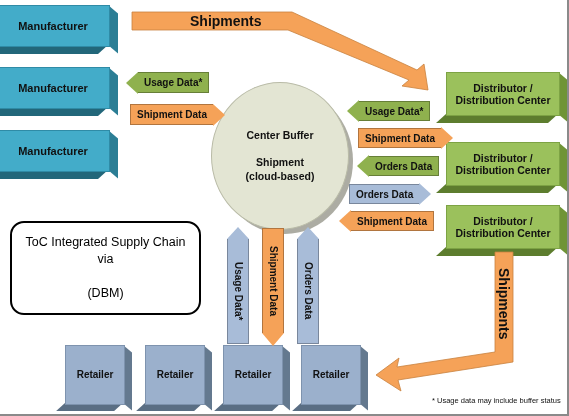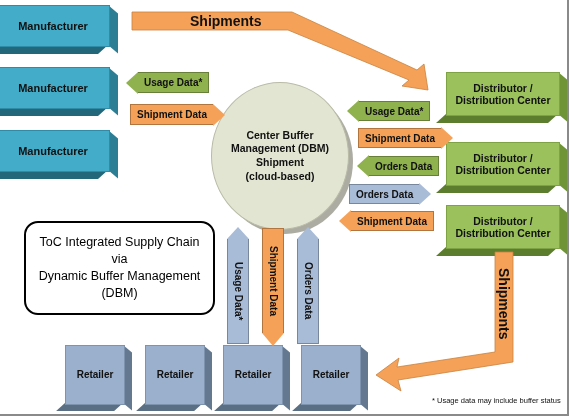--- a/index.html
+++ b/index.html
@@ -186,21 +186,21 @@
   <div class="box3d ret" style="left:301px;top:345px;width:58px;height:58px;">
     <div class="side" style="left:58px;top:0;width:9px;height:58px;transform:skewY(40deg);transform-origin:left top;"></div>
     <div class="bottom" style="left:0;top:58px;width:58px;height:8px;transform:skewX(-48deg);transform-origin:left top;"></div>
     <div class="face">Retailer</div>
   </div>
 
   <div id="hub-shadow" style="left:217px;top:88px;width:136px;height:146px;"></div>
   <div id="hub" style="left:211px;top:82px;width:136px;height:146px;">
     <span>
       <span>Center Buffer</span><br>
-      <span>Management (DBM)</span><br>
+      <br>
       <span>Shipment</span><br>
       <span>(cloud-based)</span>
     </span>
   </div>
 
   <div class="bentwrap" style="left:132px;top:8px;">
     <svg width="300" height="85" viewBox="0 0 300 85">
       <polygon points="0,4 160,4 285,62 292,56 296,82 270,78 277,72 156,22 0,22" fill="#f5a258" stroke="#c8813f" stroke-width="0.8"></polygon>
     </svg>
   </div>
@@ -262,24 +262,24 @@
     <div class="vhead"></div>
   </div>
 
   <div class="varrow up va-blue" style="left:297px;top:227px;width:22px;height:117px;">
     <div class="vhead"></div>
     <div class="vshaft">
       <span class="vlabel">Orders Data</span>
     </div>
   </div>
 
-  <div id="legend" style="left:24px;top:221px;width:187px;height:90px;">
+  <div id="legend" style="left:10px;top:221px;width:187px;height:90px;">
     <span>
       <span>ToC Integrated Supply Chain</span><br>
       <span>via</span><br>
-      <span>Dynamic Buffer Management</span><br>
+      <br>
       <span>(DBM)</span>
     </span>
   </div>
 
   <div id="footnote" style="left:432px;top:396px;">* Usage data may include buffer status</div>
 
 </div>
 
 </body></html>

